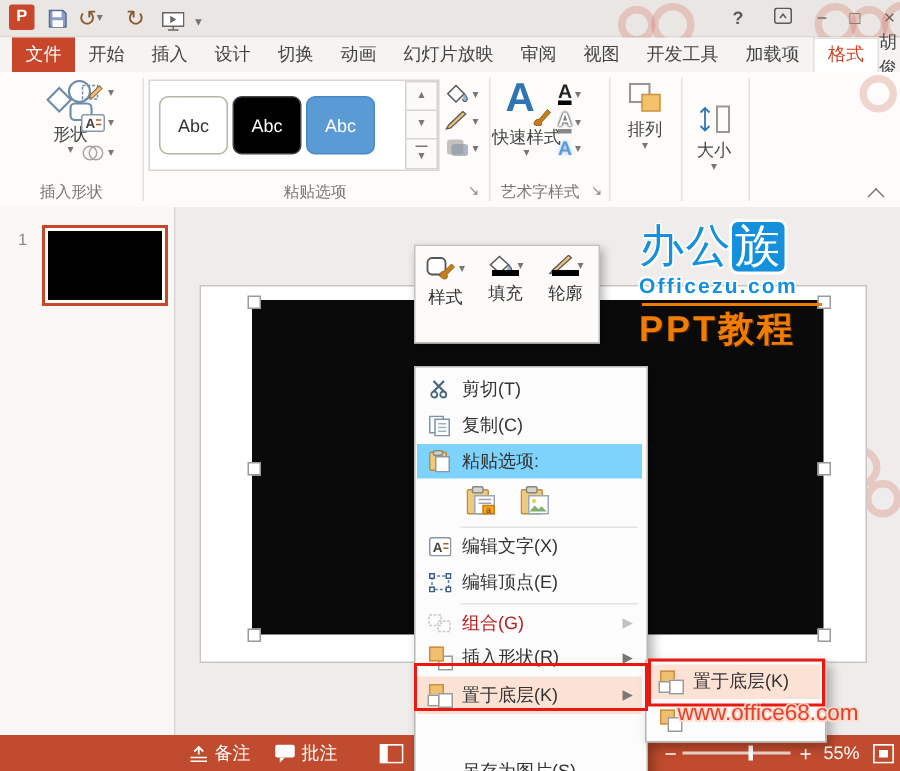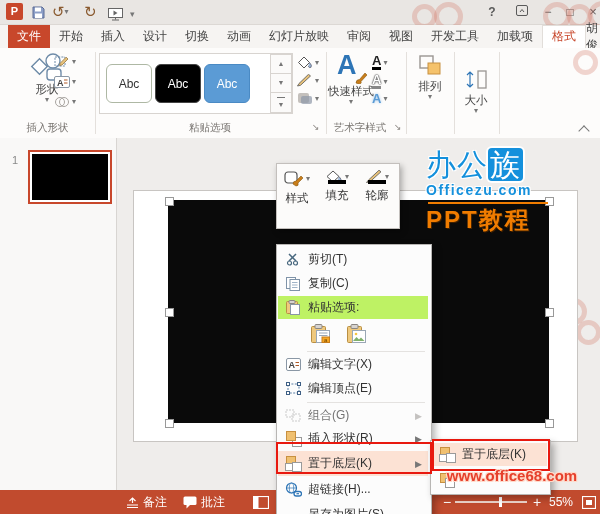--- a/index.html
+++ b/index.html
@@ -41,21 +41,21 @@
   .mb-item{width:40px;display:flex;flex-direction:column;align-items:center;justify-content:flex-start;padding-top:6px;gap:4px;font-size:11.5px;color:#333}
   .blackbar{width:18px;height:4px;background:#000;margin-top:-3px}
   
   #ctxmenu{left:276px;top:106px;width:154px;height:290px;background:#FCFCFC;border:1px solid #B8B6B4;
            box-shadow:3px 3px 7px rgba(0,0,0,.3);z-index:10}
   .mi{position:absolute;left:1px;width:150px;height:23px;display:flex;align-items:center}
   .mico{width:30px;display:flex;justify-content:center;align-items:center}
   .mlabel{font-size:12px;color:#333;white-space:nowrap}
   .marrow{position:absolute;right:6px;color:#777;font-size:9px}
   .msep{position:absolute;left:30px;width:118px;height:1px;background:#E4E2E0}
-  .mi.dis .mlabel{color:#737373}
+  .mi.dis .mlabel{color:#b91c1c}
   .mi.hl{background:#FCE2D4}
   .layers{position:relative;width:17px;height:15px;display:inline-block}
   .layers i{position:absolute;width:8px;height:8px;background:#FFF;border:1px solid #9A9A9A}
   .layers i.f{background:#F0C070;border-color:#C89040}
   .pastebtn{width:24px;height:24px;border:1px solid transparent;display:flex;align-items:center;justify-content:center}
   .redbox{position:absolute;border:2px solid #E8190F;z-index:12;pointer-events:none}
   
   #submenu{left:430px;top:302px;width:119px;height:53px;background:#FCFCFC;border:1px solid #B8B6B4;
            box-shadow:3px 3px 7px rgba(0,0,0,.3);z-index:11}
   
@@ -66,21 +66,21 @@
   #logo-brand{font-size:30px;font-weight:normal;color:#1490DC;letter-spacing:1px;
       text-shadow:-1px -1px 0 #FFF,1px -1px 0 #FFF,-1px 1px 0 #FFF,1px 1px 0 #FFF}
   #logo-brand .boxed{background:#1490DC;color:#FFF;border-radius:4px;padding:0 2px;text-shadow:none;box-shadow:0 0 0 2px #FFF}
   #logo-site{font-size:14px;font-weight:bold;color:#1490DC;letter-spacing:1.5px;margin-top:3px;
       text-shadow:-1px -1px 0 #FFF,1px -1px 0 #FFF,-1px 1px 0 #FFF,1px 1px 0 #FFF}
   #logo-line{width:120px;height:2px;background:#F07C00;margin:5px 0 4px 2px}
   #logo-tag{font-size:24px;font-weight:bold;color:#F07C00;letter-spacing:2px;text-shadow:1px 1px 0 #402000}
   #footer-wm{left:424px;top:462px;width:176px;z-index:13;line-height:1;text-align:center}
   #footer-main{font-size:22px;font-weight:bold;color:#E6211C;white-space:nowrap;
       text-shadow:-1px -1px 0 #FFF,1px -1px 0 #FFF,-1px 1px 0 #FFF,1px 1px 0 #FFF}
-  #footer-url{font-size:15px;font-weight:bold;color:#E6402C;margin-top:6px;
+  #footer-url{font-size:15px;font-weight:normal;color:#E6402C;margin-top:6px;
       text-shadow:-1px -1px 0 #FFD9C9,1px -1px 0 #FFD9C9,-1px 1px 0 #FFD9C9,1px 1px 0 #FFD9C9}
 </style>
 </head>
 <body>
 
 <div class="abs" id="titlebar">
   <div class="abs" style="left:6px;top:3px;width:17px;height:17px;background:#C8472B;border-radius:2px;color:#FFF;font-weight:bold;font-size:11px;text-align:center;line-height:17px">P</div>
   <div class="abs qat-btn" style="left:32px;top:2px">
     <svg width="13" height="13">
         <path d="M1 1 h9 l2 2 v9 h-11 z" fill="#8D9FC7" stroke="#5A6B94"></path>
@@ -344,21 +344,21 @@
           <svg width="14" height="14">
             <rect x="0.5" y="0.5" width="9" height="11" fill="#FFF" stroke="#7F93A8"></rect>
             <rect x="4" y="2.5" width="9.5" height="11" fill="#FFF" stroke="#7F93A8"></rect>
             <line x1="6" y1="5.5" x2="11.5" y2="5.5" stroke="#9FB3C8"></line>
             <line x1="6" y1="8" x2="11.5" y2="8" stroke="#9FB3C8"></line>
             <line x1="6" y1="10.5" x2="11.5" y2="10.5" stroke="#9FB3C8"></line>
           </svg>
         </span>
       <span class="mlabel">复制(C)</span>
     </div>
-    <div class="mi" style="top:51px;background:#bef264">
+    <div class="mi" style="top:51px;background:#7dd3fc">
       <span class="mico">
           <svg width="14" height="15">
             <rect x="0.5" y="1.5" width="11" height="12" rx="1" fill="#EFC97E" stroke="#B98F43"></rect>
             <rect x="3" y="0.5" width="6" height="3" rx="1" fill="#D7D3CF" stroke="#8A8682"></rect>
             <rect x="4.5" y="4.5" width="9" height="10" fill="#FFF" stroke="#8A97A5"></rect>
           </svg>
         </span>
       <span class="mlabel">粘贴选项:</span>
     </div>
     <div class="mi" style="top:74px;height:30px">
@@ -434,32 +434,20 @@
       <span class="mico">
           <span class="layers">
             <i class="f" style="left:1px;top:0"></i>
             <i style="left:7px;top:6px;background:#FFF"></i>
             <i style="left:0;top:7px;width:6px;height:6px"></i>
           </span>
         </span>
       <span class="mlabel">置于底层(K)</span>
       <span class="marrow">▶</span>
     </div>
-    <div class="mi" style="top:233px">
-      <span class="mico">
-          <svg width="17" height="15">
-            <circle cx="6.5" cy="6" r="5" fill="none" stroke="#2E75B6" stroke-width="1.2"></circle>
-            <ellipse cx="6.5" cy="6" rx="2.2" ry="5" fill="none" stroke="#2E75B6" stroke-width="0.7"></ellipse>
-            <line x1="1.5" y1="6" x2="11.5" y2="6" stroke="#2E75B6" stroke-width="0.7"></line>
-            <rect x="9" y="9.5" width="7.5" height="4.5" rx="2.2" fill="none" stroke="#2E75B6" stroke-width="1.3"></rect>
-            <line x1="11.5" y1="11.7" x2="14" y2="11.7" stroke="#2E75B6" stroke-width="1.2"></line>
-          </svg>
-        </span>
-      <span class="mlabel">超链接(H)...</span>
-    </div>
     <div class="mi" style="top:258px">
       <span class="mico"></span>
       <span class="mlabel">另存为图片(S)...</span>
     </div>
   </div>
 
   <div class="abs" id="submenu">
     <div class="mi hl" style="top:2px;width:115px">
       <span class="mico">
           <span class="layers">

